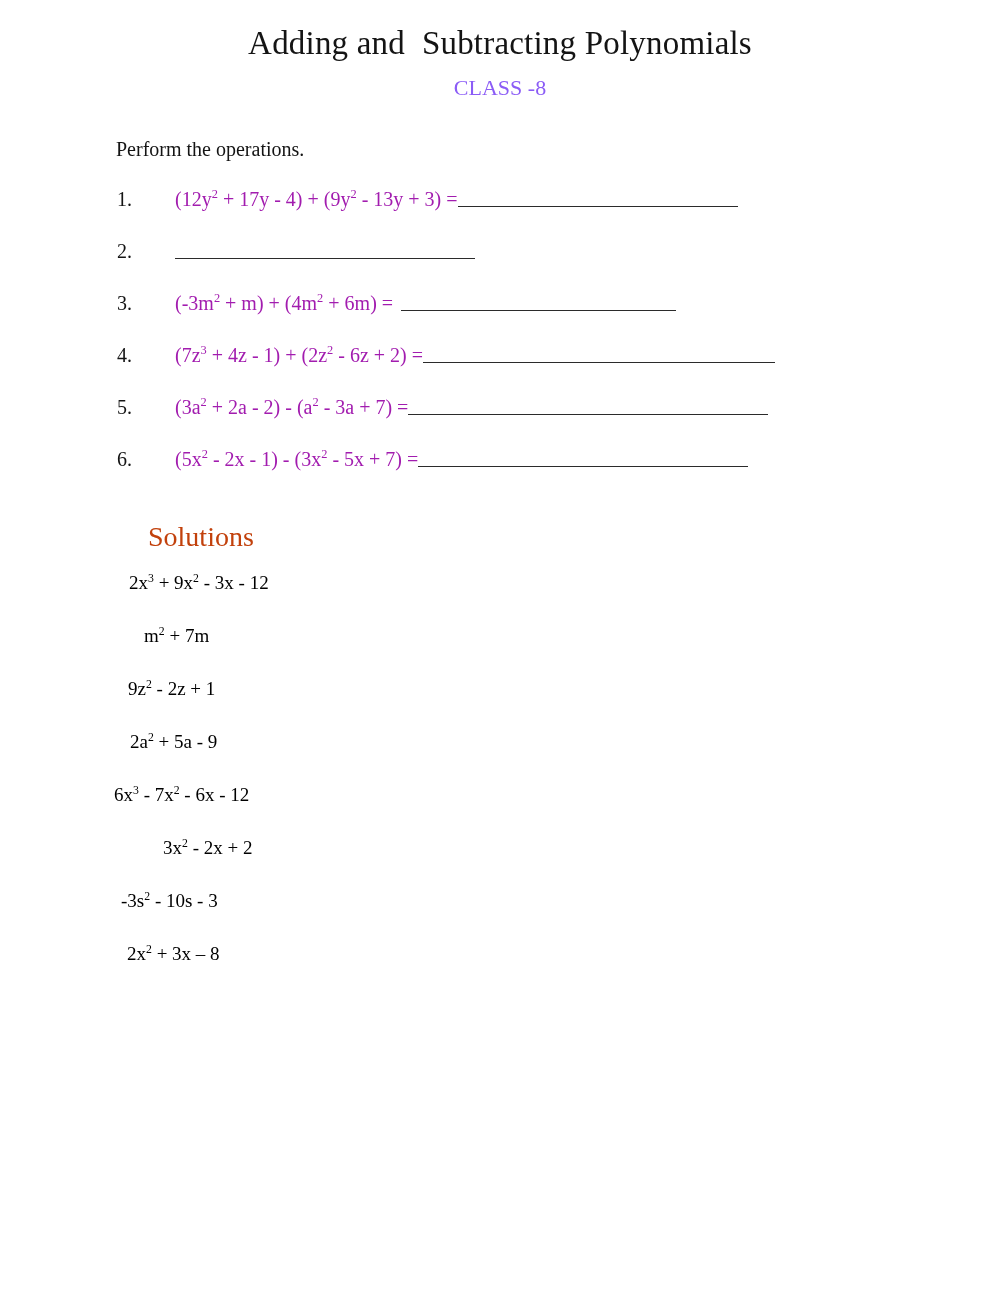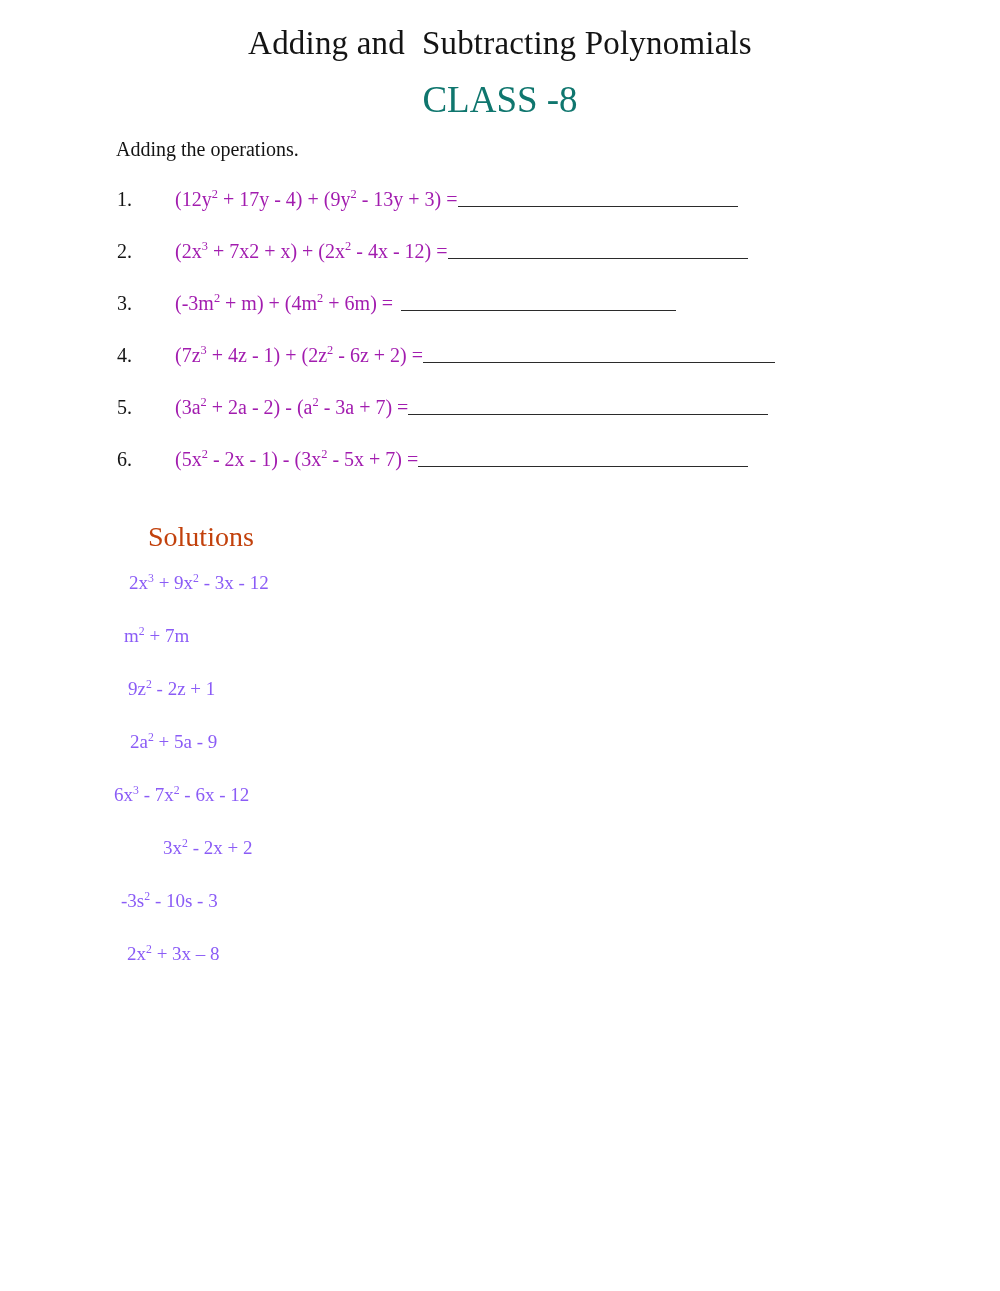--- a/index.html
+++ b/index.html
@@ -34,25 +34,25 @@
   }
   .title-line-1 {
     font-size: 33px;
     line-height: 42px;
     font-weight: 400;
     letter-spacing: 0.2px;
     color: #141414;
     white-space: pre;
   }
   .title-line-2 {
-    font-size: 37px;
+    font-size: 22px;
     line-height: 40px;
     font-weight: 400;
-    color: #0f766e;
-    margin-top: 16px;
+    color: #8b5cf6;
+    margin-top: 4px;
     white-space: pre;
   }
 
   
   .instruction {
     position: absolute;
     top: 136px;
     left: 116px;
     font-size: 20px;
     line-height: 26px;
@@ -122,49 +122,49 @@
   }
   .solution-row {
     position: relative;
     height: 53px;
   }
   .solution-text {
     position: absolute;
     top: 0;
     font-size: 19px;
     line-height: 25px;
-    color: #8b5cf6;
+    color: #000000;
     white-space: nowrap;
   }
   .solution-text sup {
     font-size: 0.62em;
     vertical-align: super;
     line-height: 0;
   }
 </style>
 </head>
 <body>
 
 <div class="page">
 
   <div class="title-block">
     <div class="title-line-1">Adding and  Subtracting Polynomials</div>
     <div class="title-line-2">CLASS -8</div>
   </div>
 
-  <div class="instruction">Adding the operations.</div>
+  <div class="instruction">Perform the operations.</div>
 
   <div class="problems">
       <div class="problem-row">
         <span class="problem-number">1.</span>
         <span class="problem-body"><span>(12y<sup>2</sup> + 17y - 4) + (9y<sup>2</sup> - 13y + 3) =</span><span class="answer-blank" style="width: 280px;"></span></span>
       </div>
       <div class="problem-row">
         <span class="problem-number">2.</span>
-        <span class="problem-body"><span>(2x<sup>3</sup> + 7x2 + x) + (2x<sup>2</sup> - 4x - 12) =</span><span class="answer-blank" style="width: 300px;"></span></span>
+        <span class="problem-body"><span class="answer-blank" style="width: 300px;"></span></span>
       </div>
       <div class="problem-row">
         <span class="problem-number">3.</span>
         <span class="problem-body"><span>(-3m<sup>2</sup> + m) + (4m<sup>2</sup> + 6m) =</span><span class="gap-before-blank" style="width: 8px;"></span><span class="answer-blank" style="width: 275px;"></span></span>
       </div>
       <div class="problem-row">
         <span class="problem-number">4.</span>
         <span class="problem-body"><span>(7z<sup>3</sup> + 4z - 1) + (2z<sup>2</sup> - 6z + 2) =</span><span class="answer-blank" style="width: 352px;"></span></span>
       </div>
       <div class="problem-row">
@@ -177,21 +177,21 @@
       </div>
     </div>
 
   <div class="solutions-heading">Solutions</div>
 
   <div class="solutions-list">
       <div class="solution-row">
         <span class="solution-text" style="left: 129px;">2x<sup>3</sup> + 9x<sup>2</sup> - 3x - 12</span>
       </div>
       <div class="solution-row">
-        <span class="solution-text" style="left: 124px;">m<sup>2</sup> + 7m</span>
+        <span class="solution-text" style="left: 144px;">m<sup>2</sup> + 7m</span>
       </div>
       <div class="solution-row">
         <span class="solution-text" style="left: 128px;">9z<sup>2</sup> - 2z + 1</span>
       </div>
       <div class="solution-row">
         <span class="solution-text" style="left: 130px;">2a<sup>2</sup> + 5a - 9</span>
       </div>
       <div class="solution-row">
         <span class="solution-text" style="left: 114px;">6x<sup>3</sup> - 7x<sup>2</sup> - 6x - 12</span>
       </div>

